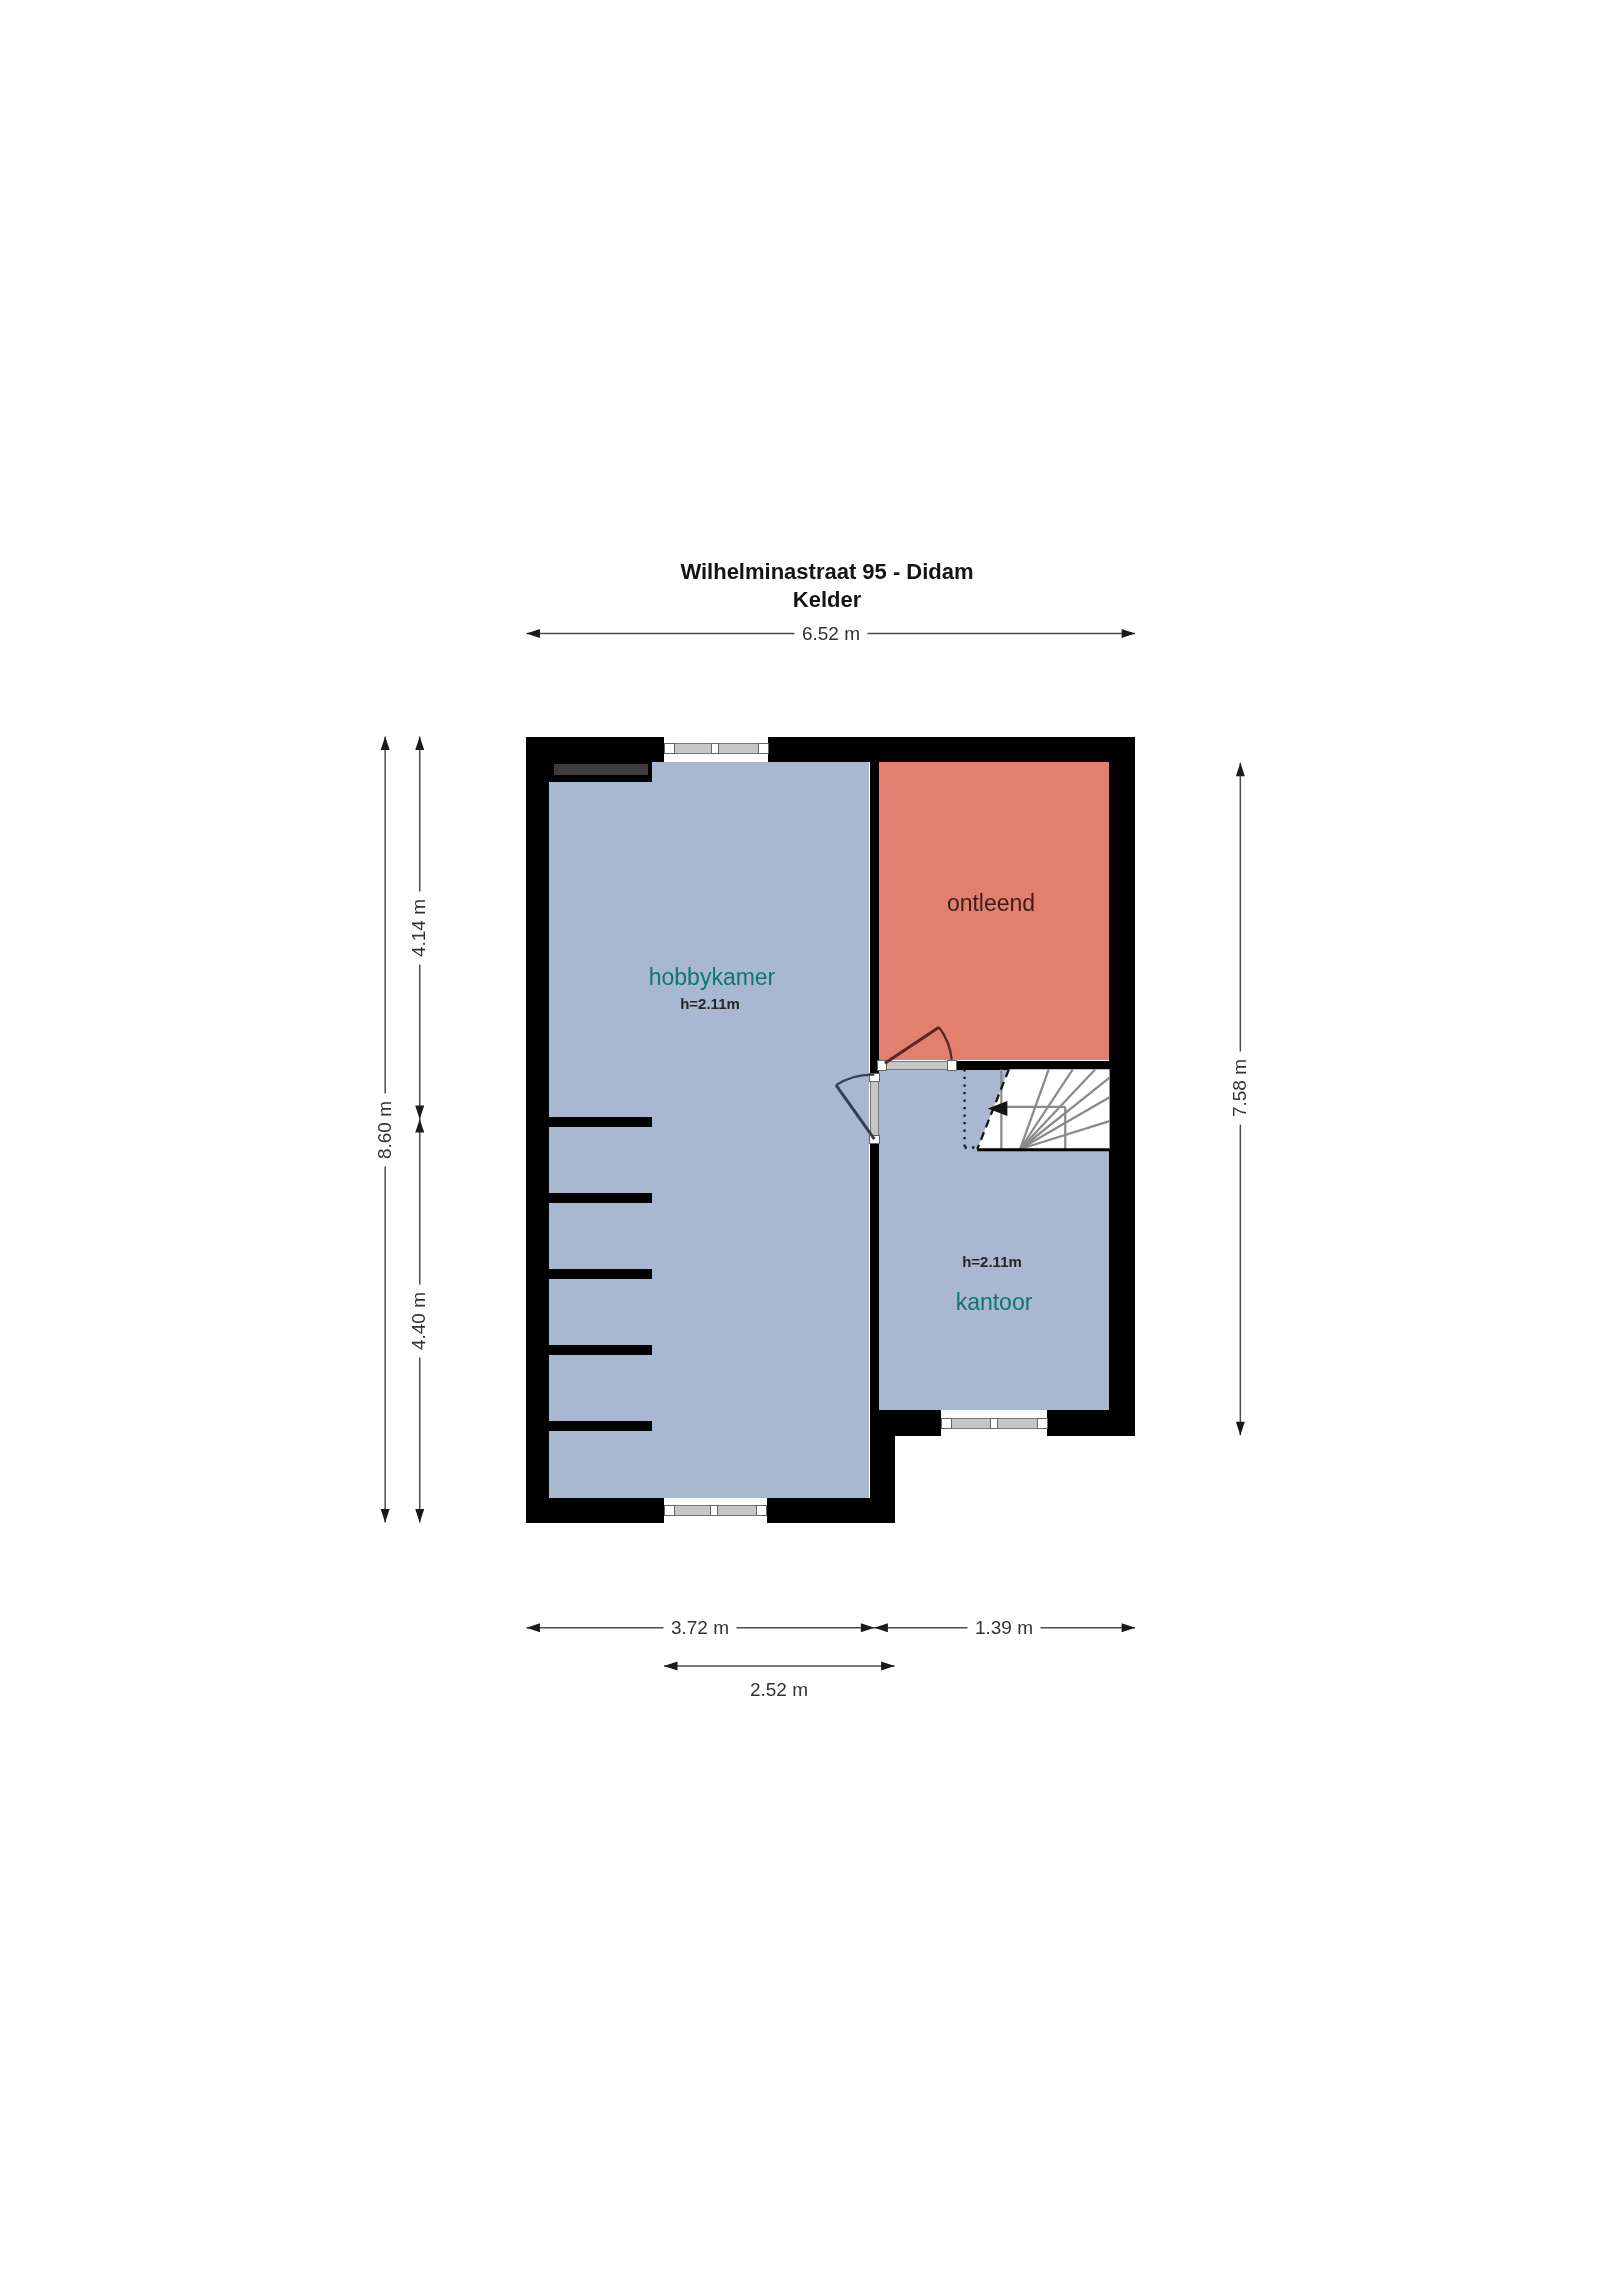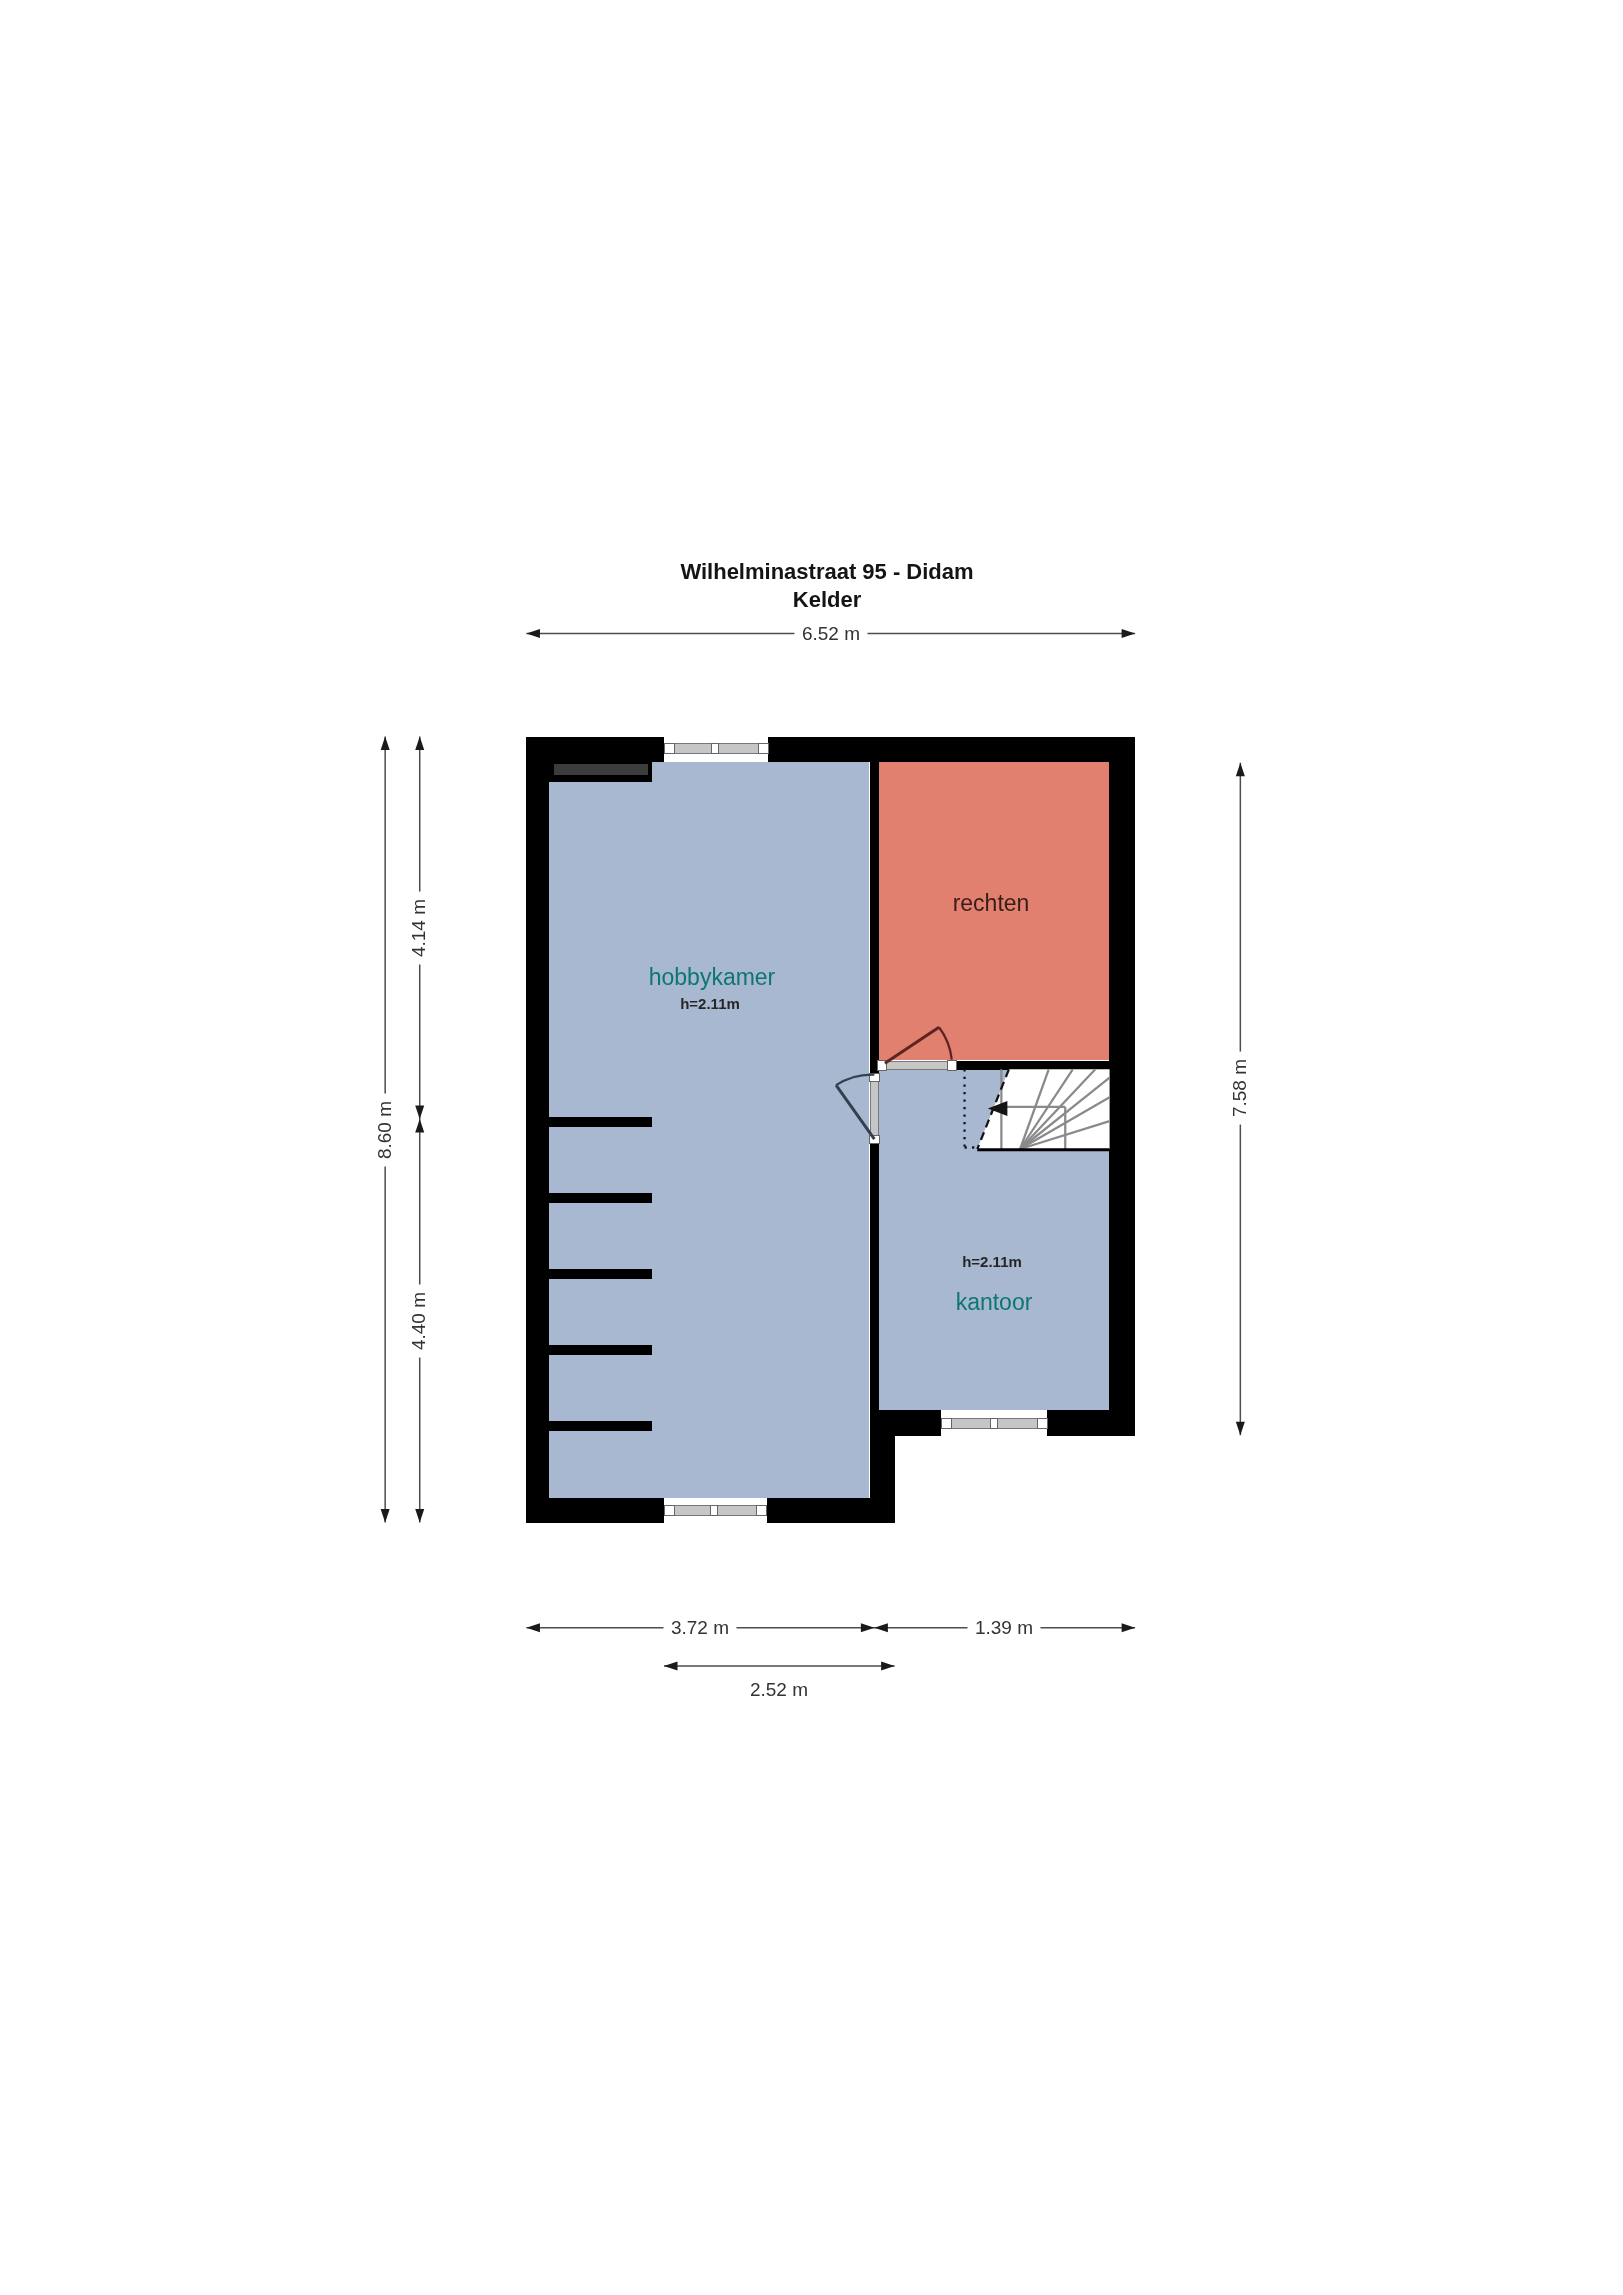--- a/index.html
+++ b/index.html
@@ -137,21 +137,21 @@
       <polygon points="1163,2166 1145,2160 1145,2172"></polygon>
       <polygon points="1163,2166 1181,2160 1181,2172"></polygon>
       <polygon points="1510,2166 1492,2160 1492,2172"></polygon>
       <polygon points="883,2217 901,2211 901,2223"></polygon>
       <polygon points="1190,2217 1172,2211 1172,2223"></polygon>
     </g>
   </svg>
 
   <div class="room-label" style="left:712px;top:977px;">hobbykamer</div>
   <div class="h-label" style="left:710px;top:1003px;">h=2.11m</div>
-  <div class="room-label red" style="left:991px;top:903px;">rechten</div>
+  <div class="room-label red" style="left:991px;top:903px;">ontleend</div>
   <div class="room-label" style="left:994px;top:1302px;">kantoor</div>
   <div class="h-label" style="left:992px;top:1261px;">h=2.11m</div>
 
   <div class="dim-label" style="left:831px;top:634px;">6.52 m</div>
   <div class="dim-label vert" style="left:385px;top:1130px;">8.60 m</div>
   <div class="dim-label vert" style="left:419px;top:928px;">4.14 m</div>
   <div class="dim-label vert" style="left:419px;top:1321px;">4.40 m</div>
   <div class="dim-label vert" style="left:1240px;top:1088px;">7.58 m</div>
   <div class="dim-label" style="left:700px;top:1628px;">3.72 m</div>
   <div class="dim-label" style="left:1004px;top:1628px;">1.39 m</div>

